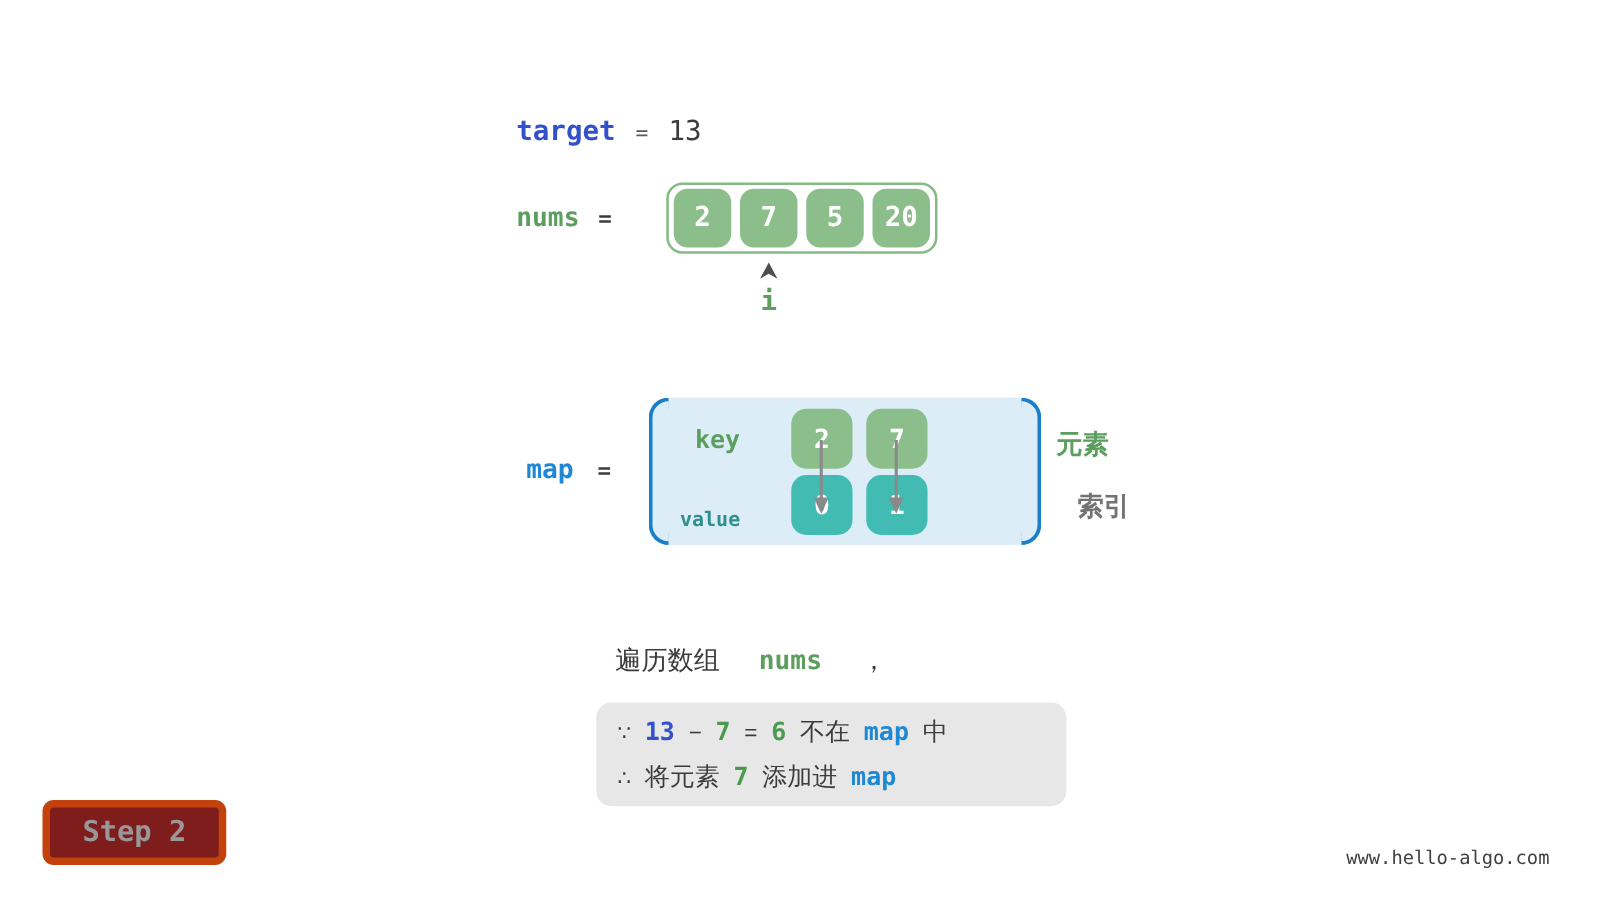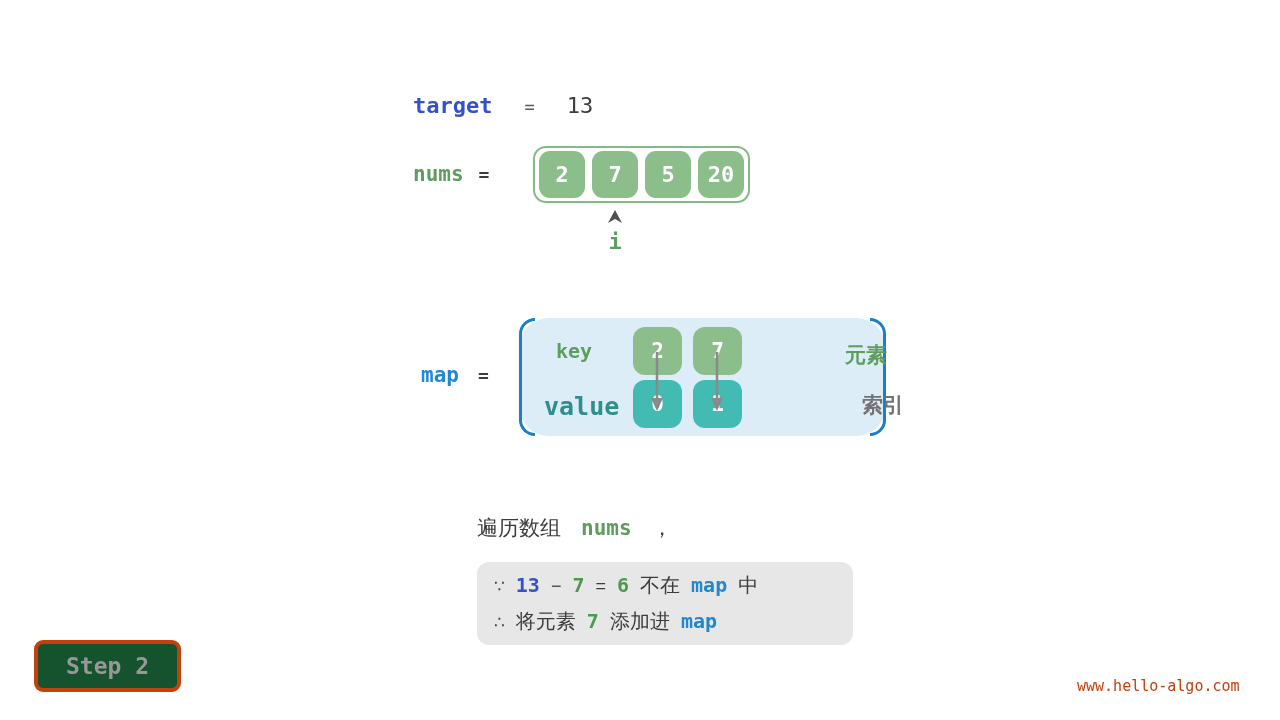--- a/index.html
+++ b/index.html
@@ -2,21 +2,21 @@
 <html><head>
 <meta charset="utf-8">
 <style>
   * { margin: 0; padding: 0; box-sizing: border-box; }
   html, body { width: 1280px; height: 720px; background: #ffffff; overflow: hidden; }
   body { position: relative; font-family: "Liberation Sans", sans-serif; }
   .mono { font-family: "DejaVu Sans Mono", "Liberation Mono", monospace; }
   .abs { position: absolute; }
 
   
-  .target-row { left: 413px; top: 93px; display: flex; align-items: baseline; gap: 32px; }
+  .target-row { left: 413px; top: 93px; display: flex; align-items: baseline; gap: 16px; }
   .kw-target { font-size: 22px; font-weight: bold; color: #3351cb; }
   .eq-light { font-size: 17px; color: #5a5a5a; }
   .target-val { font-size: 22px; color: #3c3c3c; }
 
   
   .nums-label { left: 413px; top: 162px; display: flex; align-items: baseline; gap: 15px; }
   .kw-nums { font-size: 21px; font-weight: bold; color: #5c9e5e; }
   .eq-dark { font-size: 18px; font-weight: bold; color: #3c3c3c; }
   .nums-box { left: 533px; top: 146px; width: 217px; height: 57px; background: #ffffff;
               border: 2px solid #84ba84; border-radius: 13px;
@@ -27,71 +27,71 @@
   .cell.green { background: #8cbe8c; }
 
   
   .ptr-arrow { left: 608px; top: 210px; width: 14px; height: 13px; }
   .ptr-label { left: 605px; top: 229px; width: 20px; text-align: center;
                font-size: 22px; font-weight: bold; color: #5c9e5e; }
 
   
   .map-label { left: 421px; top: 363px; display: flex; align-items: baseline; gap: 19px; }
   .kw-map { font-size: 21px; font-weight: bold; color: #1e88d5; }
-  .map-panel { left: 519px; top: 318px; width: 367px; height: 118px;
-               background: #dcedf7; border-radius: 30px; }
+  .map-panel { left: 519px; top: 318px; width: 314px; height: 118px;
+               background: #dcedf7; border-radius: 18px; }
   .bracket { position: absolute; top: 0; bottom: 0; width: 16px; }
   .bracket.left { left: 0; border: 3px solid #1b7ec8; border-right: none;
                   border-radius: 18px 0 0 18px; }
   .bracket.right { right: 0; border: 3px solid #1b7ec8; border-left: none;
                    border-radius: 0 18px 18px 0; }
   .map-key-label { position: absolute; left: 37px; top: 21px; font-size: 20px;
                    font-weight: bold; color: #5c9e5e; }
-  .map-value-label { position: absolute; left: 25px; top: 74px; font-size: 25px;
+  .map-value-label { position: absolute; left: 25px; top: 88px; font-size: 16px;
                      font-weight: bold; color: #2e8f8b; }
   .map-cell { position: absolute; width: 49px; height: 48px; border-radius: 12px;
               display: flex; align-items: center; justify-content: center;
               color: #ffffff; font-size: 21px; font-weight: bold; }
   .kcell-0 { left: 114px; top: 9px; background: #8cbe8c; }
   .kcell-1 { left: 174px; top: 9px; background: #8cbe8c; }
   .vcell-0 { left: 114px; top: 62px; background: #42bbb3; }
   .vcell-1 { left: 174px; top: 62px; background: #42bbb3; }
   .map-arrow { position: absolute; width: 14px; height: 60px; top: 34px; }
   .map-arrow.a0 { left: 131px; }
   .map-arrow.a1 { left: 191px; }
   .side-label { font-size: 21px; font-weight: bold; }
   .side-el  { left: 845px; top: 341px; color: #5c9e5e; }
   .side-idx { left: 862px; top: 391px; color: #737373; }
 
   
-  .caption { left: 477px; top: 514px; display: flex; align-items: baseline; gap: 20px;
+  .caption { left: 492px; top: 514px; display: flex; align-items: baseline; gap: 31px;
              font-size: 21px; color: #3c3c3c; }
   .caption .code { font-size: 21px; font-weight: bold; color: #5c9e5e; }
 
   
   .note-box { left: 477px; top: 562px; width: 376px; height: 83px;
               background: #e7e7e7; border-radius: 12px;
               display: flex; flex-direction: column; justify-content: center;
               gap: 9px; padding-left: 17px; }
   .note-line { display: flex; align-items: baseline; gap: 11px;
                font-size: 20px; color: #3c3c3c; }
   .tok-sym { font-size: 17px; color: #3c3c3c; }
   .tok-blue { font-weight: bold; color: #3351cb; font-size: 20px; }
   .tok-green { font-weight: bold; color: #4c9a50; font-size: 20px; }
   .tok-map { font-weight: bold; color: #1e88d5; font-size: 20px; }
   .tok-op { font-size: 18px; color: #3c3c3c; }
 
   
   .step-badge { left: 34px; top: 640px; width: 147px; height: 52px;
-                background: #14532d; border: 4px solid #c2410c; border-radius: 9px;
+                background: #7f1d1d; border: 6px solid #c2410c; border-radius: 9px;
                 display: flex; align-items: center; justify-content: center; }
   .step-badge span { font-size: 23px; font-weight: bold; color: #989898; }
 
   
-  .watermark { left: 1077px; top: 677px; font-size: 15px; color: #c2410c; }
+  .watermark { left: 1077px; top: 677px; font-size: 15px; color: #404040; }
 </style>
 </head>
 <body>
 
 <div class="abs target-row mono">
   <span class="kw-target">target</span>
   <span class="eq-light">=</span>
   <span class="target-val">13</span>
 </div>
 

